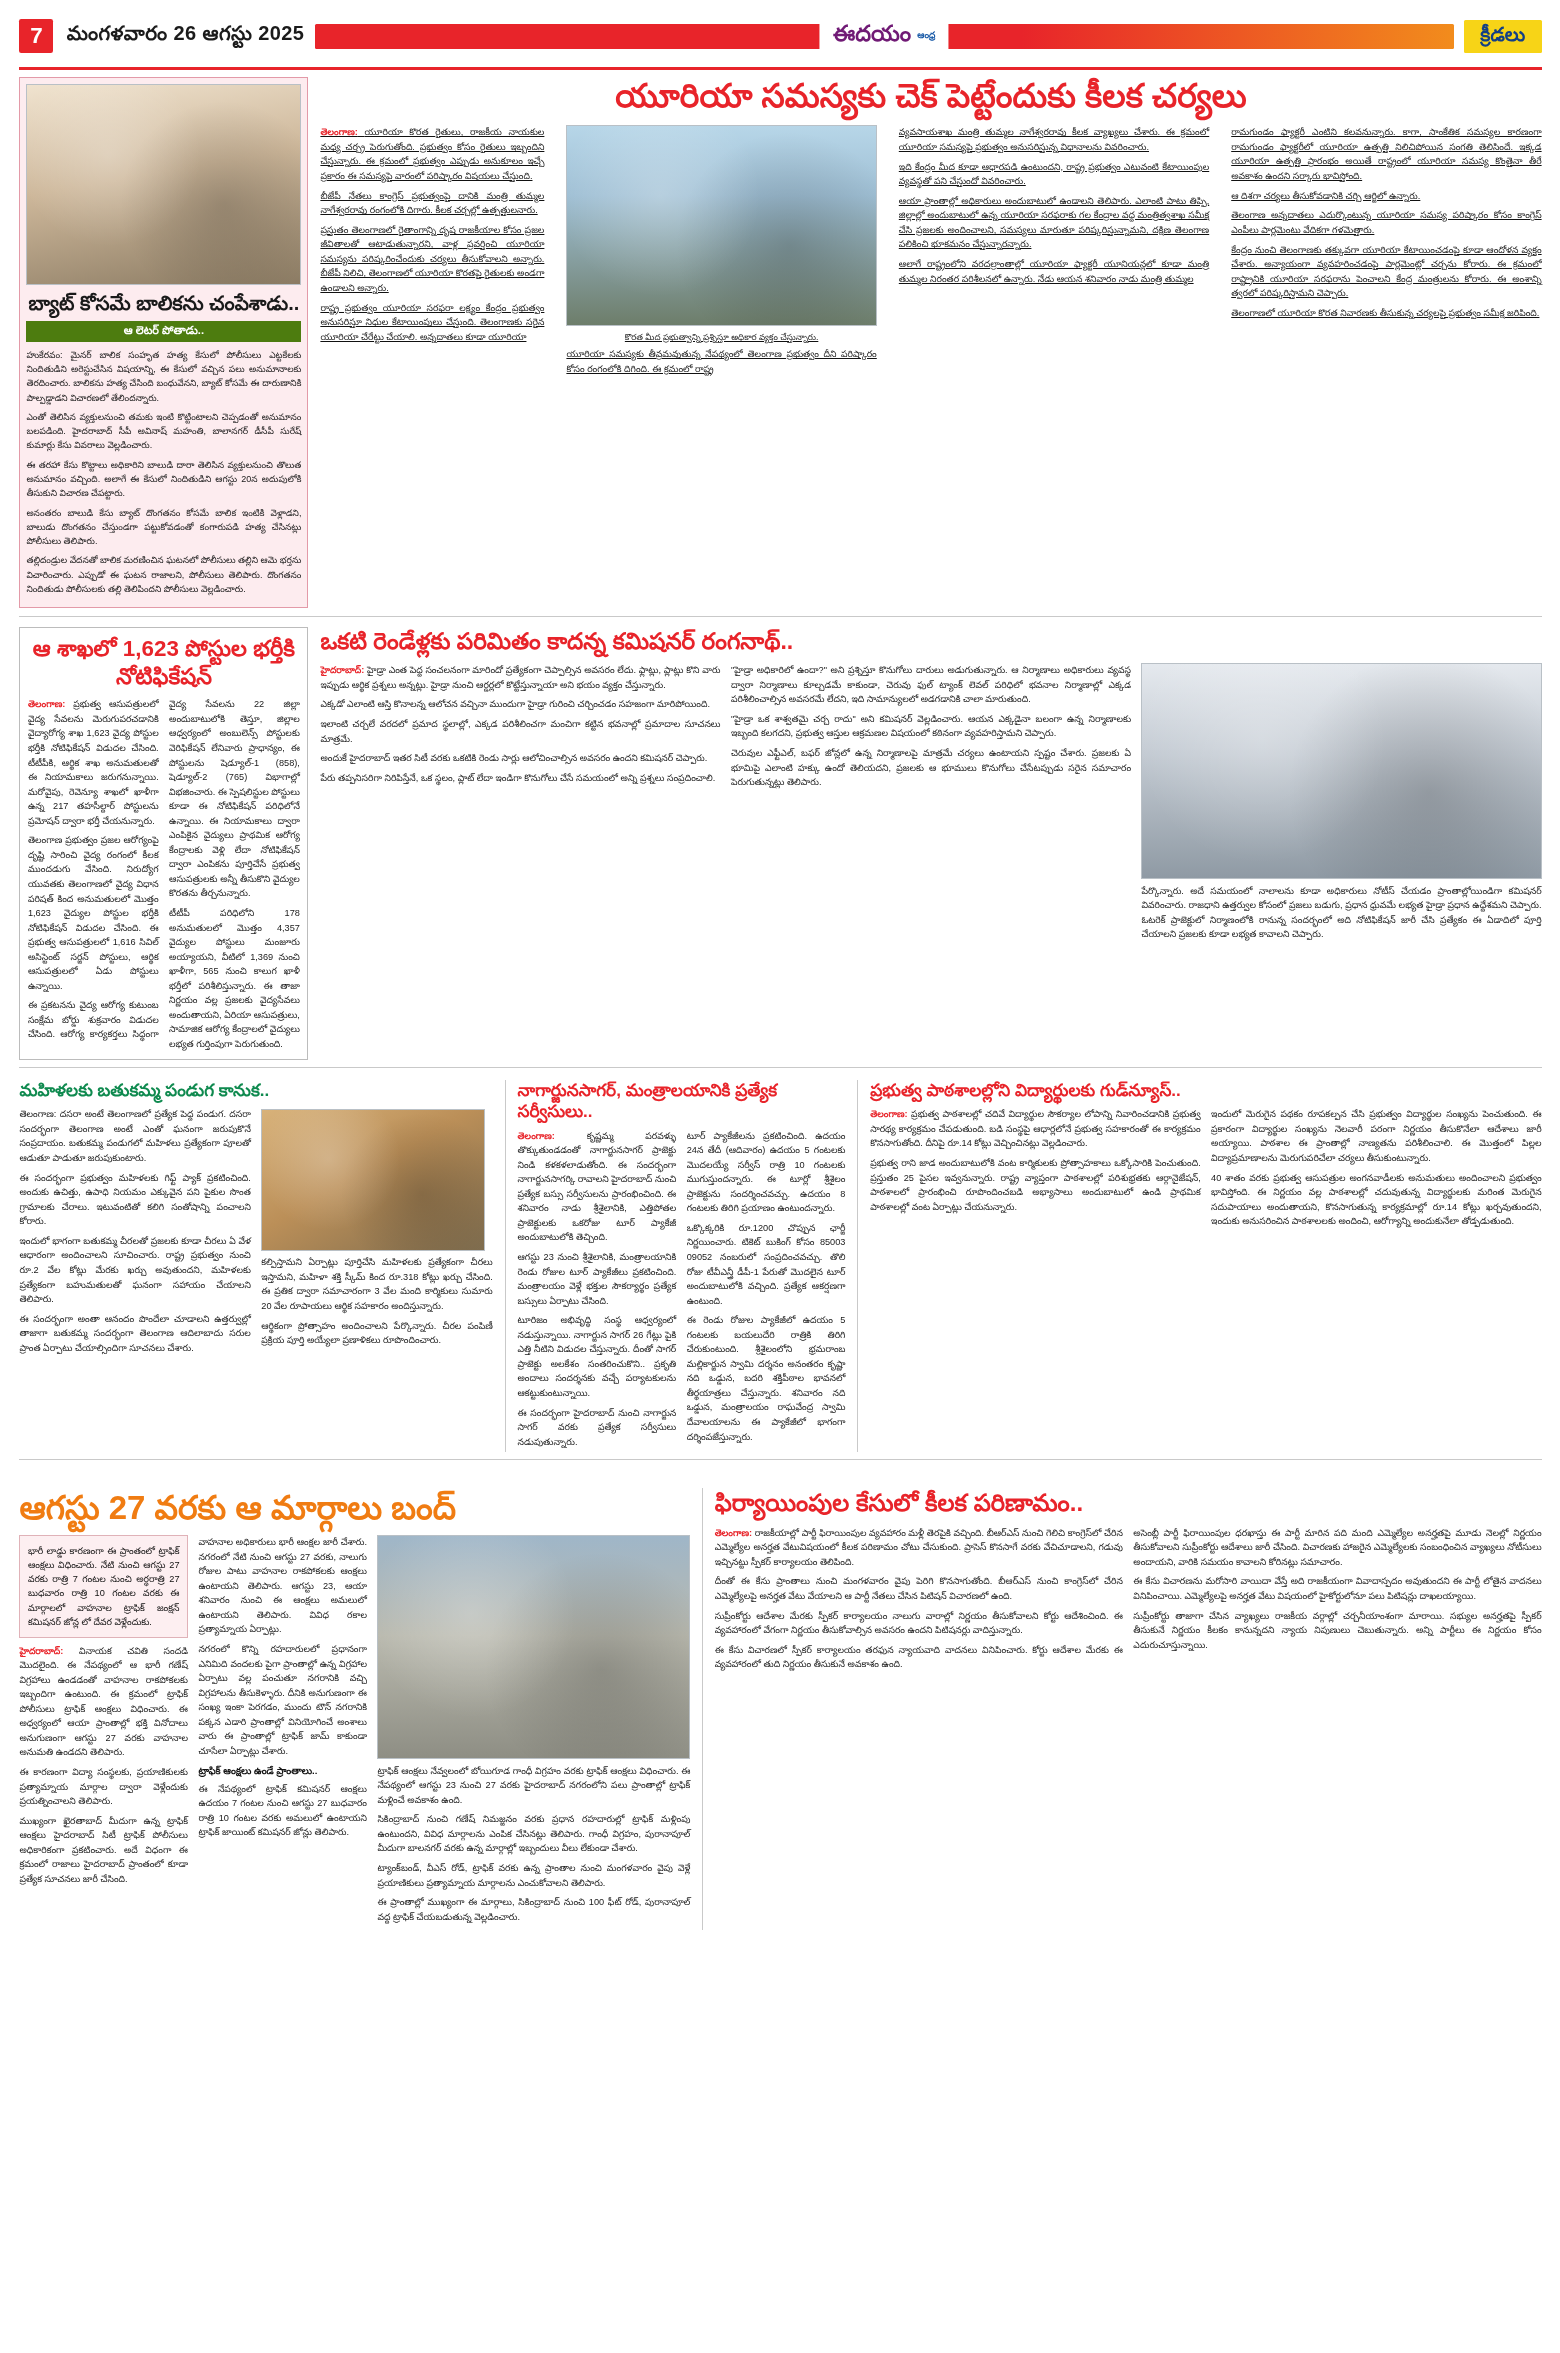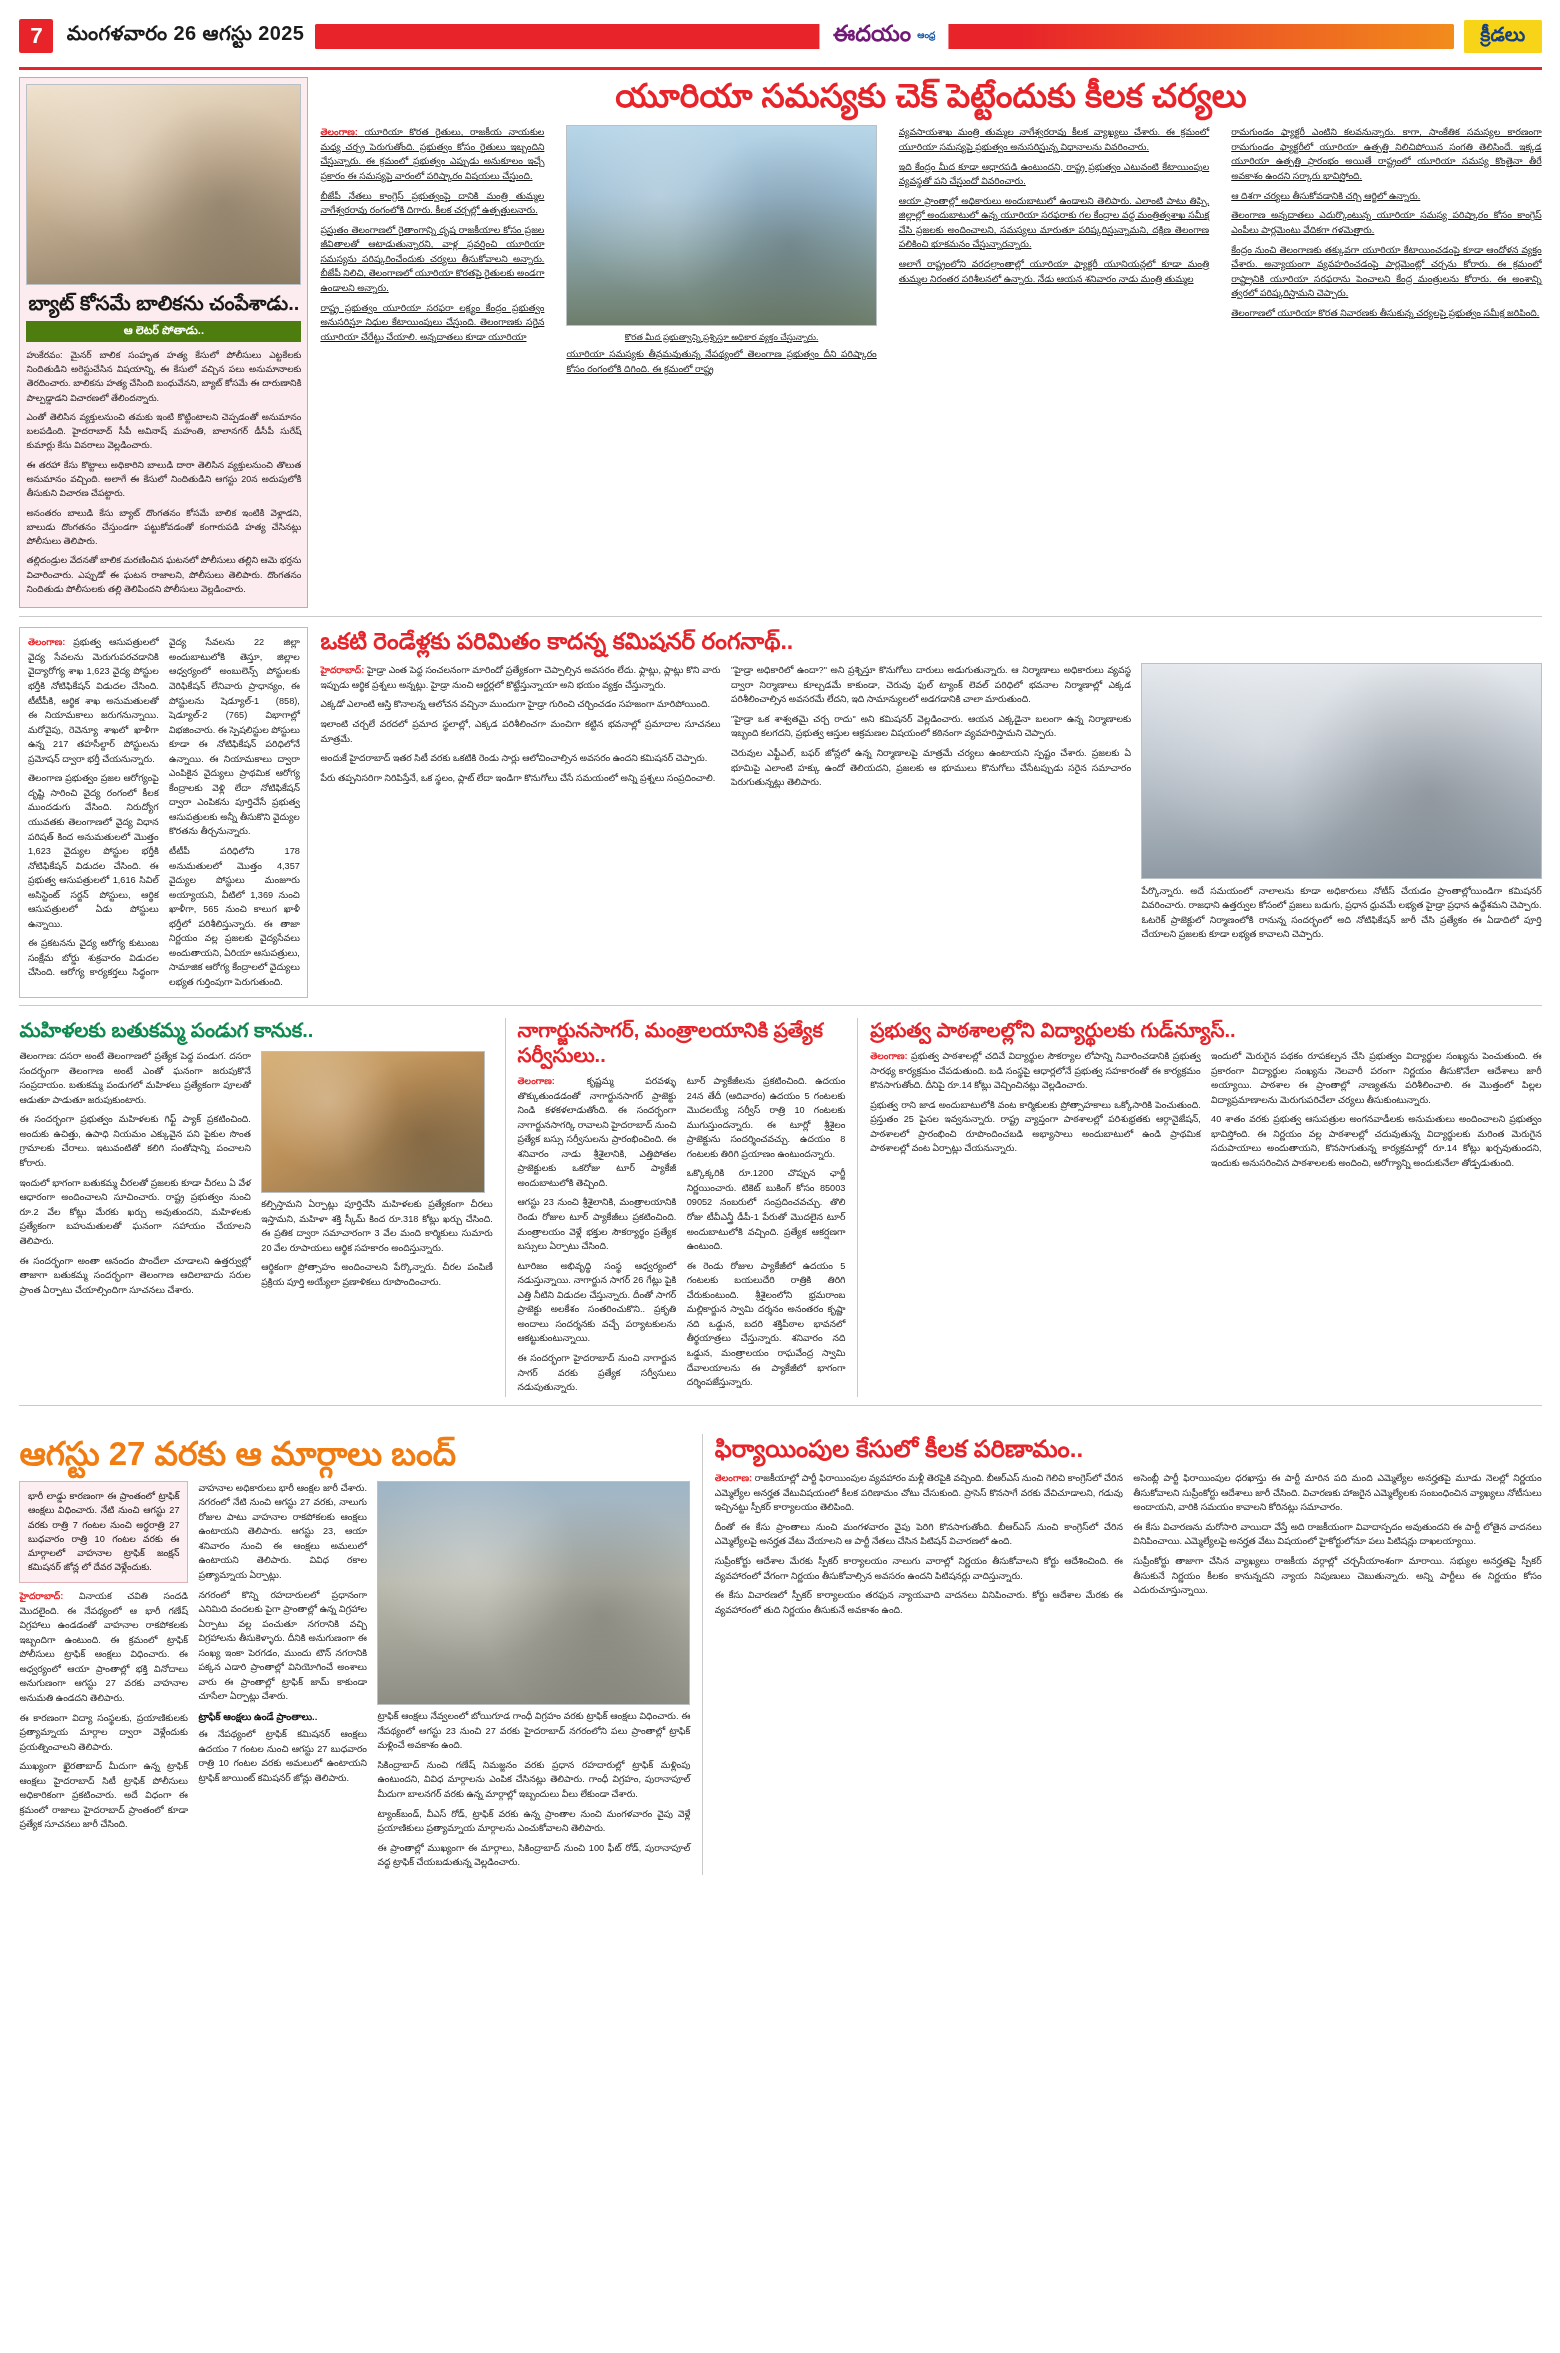--- a/index.html
+++ b/index.html
@@ -198,21 +198,21 @@
   }
   .commish-grid { display:flex; gap:10.4px; }
   .commish-grid .c { flex: 1 1 0; }
   .officer-photo { height: 216px; margin-bottom: 4.5px; }
 
   
   .sec3 { display:flex; gap:12px; margin-top: 12px; align-items: flex-start; }
   .sec3 .b { flex: 1 1 0; }
   .sec3 .b.b1 { flex: 0 0 417px; }
   .sec3 .b.b2 { flex: 0 0 328px; }
-  .sec3-hl { font-size: 20px; color:#0f8a4f; font-weight:bold; margin-bottom:6px; line-height:1.25;}
+  .sec3-hl { font-size: 17px; color:#0f8a4f; font-weight:bold; margin-bottom:6px; line-height:1.25;}
   .sec3-hl.red { color:#e8242a; }
   .bath-photo { width: 224px; height: 142px; float: left; margin: 1.5px 7.5px 4.5px 0; }
 
   
   .sec4 { display:flex; gap:12px; margin-top: 28px; align-items: flex-start; }
   .sec4 .left { flex: 0 0 671px; }
   .sec4 .right { flex: 1 1 auto; }
   .big-orange {
     font-size: 33px; color:#f07c12; font-weight:bold; line-height:1.2;
     margin-bottom: 7.5px;
@@ -313,20 +313,21 @@
         </div>
       </div>
     </div>
   </div>
 
   <div class="hr-thin"></div>
 
   <div class="mid-wrap">
 
     <div class="box-1623">
+      <div class="hl">ఆ శాఖలో 1,623 పోస్టుల భర్తీకి నోటిఫికేషన్</div>
       <div class="body-text two-col">
         <p><span class="lead">తెలంగాణ:</span> <span>ప్రభుత్వ ఆసుపత్రులలో వైద్య సేవలను మెరుగుపరచడానికి వైద్యారోగ్య శాఖ 1,623 వైద్య పోస్టుల భర్తీకి నోటిఫికేషన్ విడుదల చేసింది. టీటీపీకి, ఆర్థిక శాఖ అనుమతులతో ఈ నియామకాలు జరుగనున్నాయి. మరోవైపు, రెవెన్యూ శాఖలో ఖాళీగా ఉన్న 217 తహసీల్దార్ పోస్టులను ప్రమోషన్ ద్వారా భర్తీ చేయనున్నారు.</span></p>
         <p>తెలంగాణ ప్రభుత్వం ప్రజల ఆరోగ్యంపై దృష్టి సారించి వైద్య రంగంలో కీలక ముందడుగు వేసింది. నిరుద్యోగ యువతకు తెలంగాణలో వైద్య విధాన పరిషత్ కింద అనుమతులలో మొత్తం 1,623 వైద్యుల పోస్టుల భర్తీకి నోటిఫికేషన్ విడుదల చేసింది. ఈ ప్రభుత్వ ఆసుపత్రులలో 1,616 సివిల్ అసిస్టెంట్ సర్జన్ పోస్టులు, ఆర్థిక ఆసుపత్రులలో ఏడు పోస్టులు ఉన్నాయి.</p>
         <p>ఈ ప్రకటనను వైద్య ఆరోగ్య కుటుంబ సంక్షేమ బోర్డు శుక్రవారం విడుదల చేసింది. ఆరోగ్య కార్యకర్తలు సిద్ధంగా వైద్య సేవలను 22 జిల్లా అందుబాటులోకి తెస్తూ, జిల్లాల ఆధ్వర్యంలో అంబులెన్స్ పోస్టులకు వెరిఫికేషన్ లేనివారు ప్రాధాన్యం, ఈ పోస్టులను షెడ్యూల్-1 (858), షెడ్యూల్-2 (765) విభాగాల్లో విభజించారు. ఈ స్పెషలిస్టుల పోస్టులు కూడా ఈ నోటిఫికేషన్ పరిధిలోనే ఉన్నాయి. ఈ నియామకాలు ద్వారా ఎంపికైన వైద్యులు ప్రాథమిక ఆరోగ్య కేంద్రాలకు వెళ్లి లేదా నోటిఫికేషన్ ద్వారా ఎంపికను పూర్తిచేసే ప్రభుత్వ ఆసుపత్రులకు అన్నీ తీసుకొని వైద్యుల కొరతను తీర్చనున్నారు.</p>
         <p>టీటీపీ పరిధిలోని 178 అనుమతులలో మొత్తం 4,357 వైద్యుల పోస్టులు మంజూరు అయ్యాయని, వీటిలో 1,369 నుంచి ఖాళీగా, 565 నుంచి కాలుగ ఖాళీ భర్తీలో పరిశీలిస్తున్నారు. ఈ తాజా నిర్ణయం వల్ల ప్రజలకు వైద్యసేవలు అందుతాయని, ఏరియా ఆసుపత్రులు, సామాజిక ఆరోగ్య కేంద్రాలలో వైద్యులు లభ్యత గుర్తింపుగా పెరుగుతుంది.</p>
       </div>
     </div>
 
     <div class="commish">
       <div class="hl">ఒకటి రెండేళ్లకు పరిమితం కాదన్న కమిషనర్ రంగనాథ్..</div>

